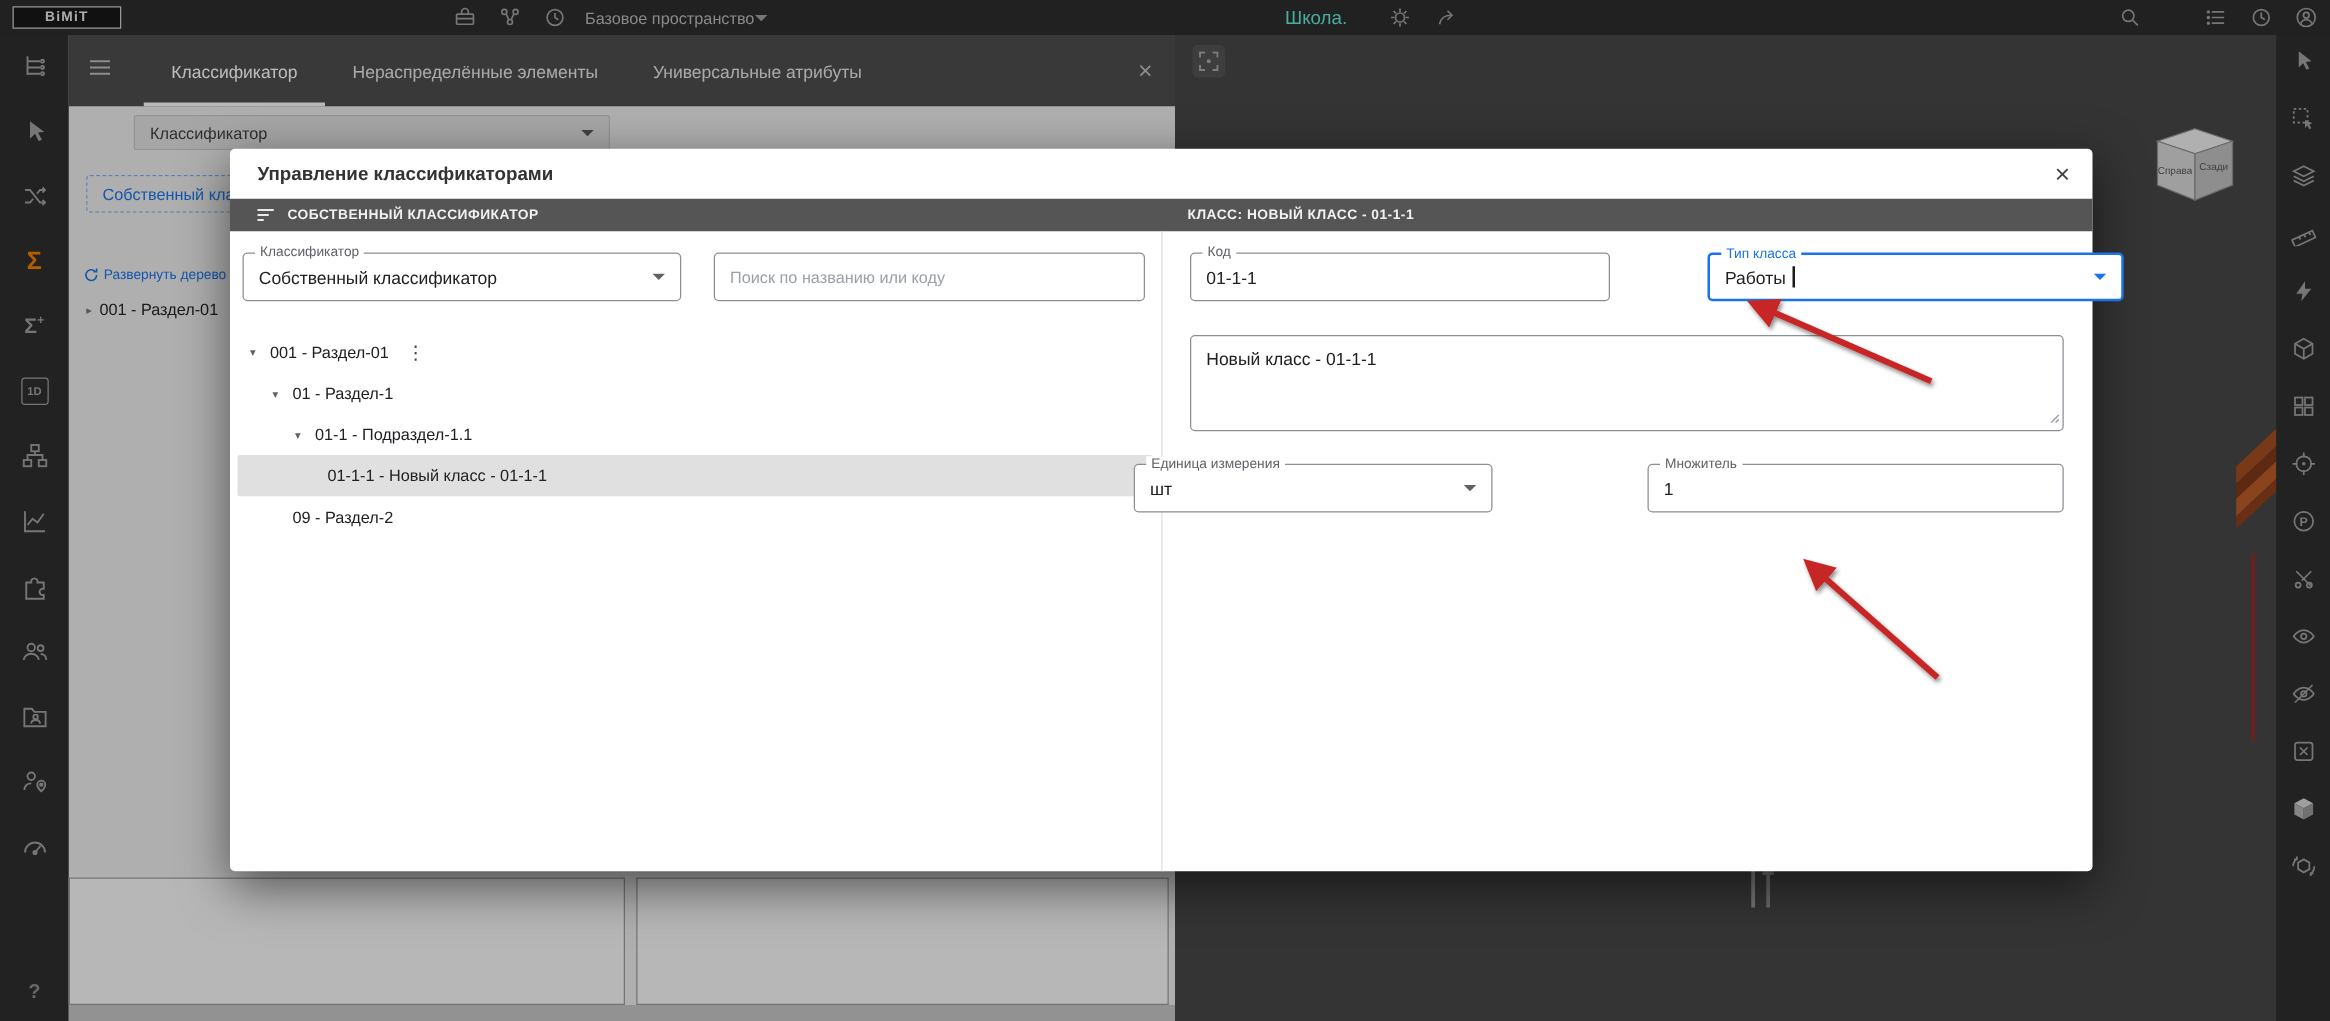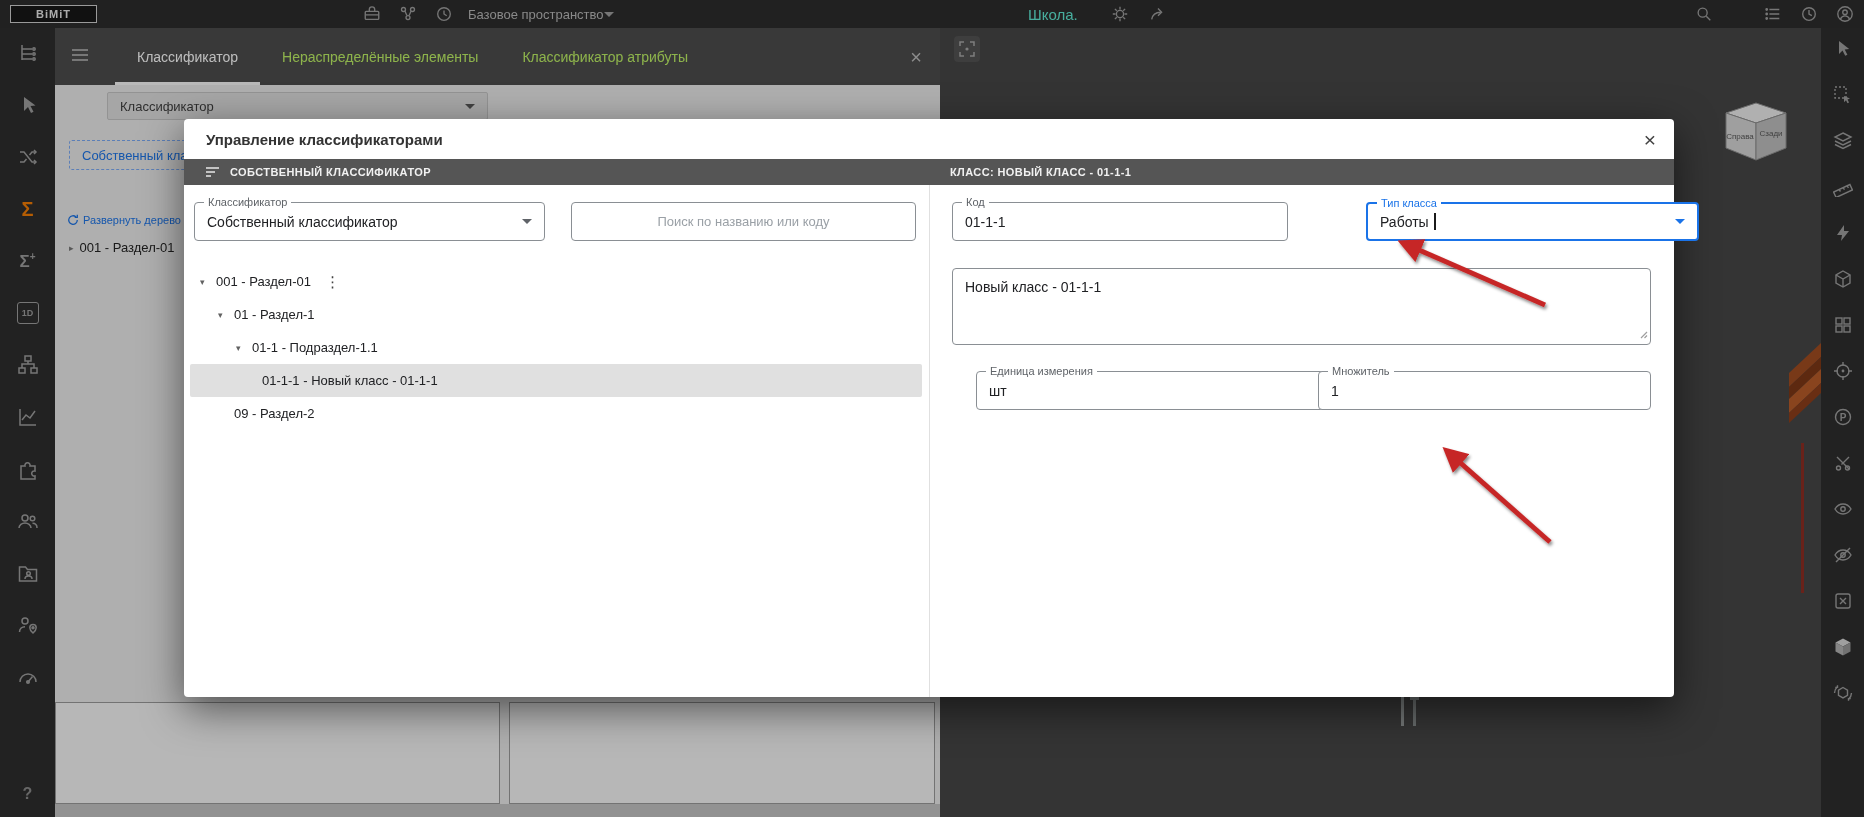--- a/index.html
+++ b/index.html
@@ -31,21 +31,21 @@
   
   .rtb{position:absolute;right:0;top:28px;width:43px;height:789px;background:#2b2b2b;z-index:1;
        display:flex;flex-direction:column;align-items:center;padding-top:10px;gap:24px;}
   .rt-btn{width:22px;height:22px;display:flex;align-items:center;justify-content:center;}
   .rt-btn svg{stroke:#9e9e9e;fill:none;stroke-width:1.4;}
 
   
   .panel{position:absolute;left:55px;top:28px;width:885px;height:789px;background:#ececec;z-index:1;}
   .ptabs{position:absolute;left:0;top:0;width:100%;height:57px;background:#4a4a4a;display:flex;align-items:center;}
   .burger{margin-left:16px;margin-right:26px;}
-  .ptab{height:100%;display:flex;align-items:center;padding:0 22px;font-size:14px;color:#bef264;}
+  .ptab{height:100%;display:flex;align-items:center;padding:0 22px;font-size:14px;color:#e5e5e5;}
   .ptab.active{color:#fff;border-bottom:3px solid #fafafa;padding-top:3px;}
   .pclose{margin-left:auto;margin-right:18px;color:#bdbdbd;font-size:20px;line-height:1;}
   .pdrop{position:absolute;top:64px;height:28px;background:#e0e0e0;border:1px solid #c6c6c6;border-radius:2px;
          display:flex;align-items:center;padding:0 12px;font-size:13px;color:#3c3c3c;}
   .pdrop .caret{margin-left:auto;border-top-color:#555;}
   .chip{position:absolute;left:14px;top:112px;height:30px;width:168px;border:1px dashed #7baaf7;border-radius:3px;
         display:flex;align-items:center;padding:0 12px;color:#1a73e8;font-size:13px;white-space:nowrap;overflow:hidden;}
   .expand{position:absolute;left:12px;top:186px;display:flex;align-items:center;gap:4px;color:#1a73e8;font-size:11px;white-space:nowrap;}
   .expand svg{stroke:#1a73e8;fill:none;stroke-width:1.5;}
   .ptree{position:absolute;left:14px;top:212px;display:flex;align-items:center;gap:6px;font-size:13px;color:#212121;}
@@ -80,21 +80,21 @@
 
   .mf{position:absolute;height:39px;background:#fff;border:1px solid #8a8f94;border-radius:4px;
       display:flex;align-items:center;padding:0 12px;font-size:14px;color:#202124;}
   .mf .lbl{position:absolute;top:-7px;left:9px;background:#fff;padding:0 4px;font-size:11px;color:#5f6368;line-height:13px;white-space:nowrap;}
   .mf .caret{margin-left:auto;border-top-color:#5f6368;}
   .mf.focus{border:2px solid #1a73e8;margin-left:48px;}
   .mf.focus .lbl{color:#1a73e8;}
   .mf.focus .caret{border-top-color:#1a73e8;}
   .tcur{width:2px;height:17px;background:#1b1b1b;margin-left:5px;}
   .msearch{position:absolute;left:387px;top:83px;width:345px;height:39px;border:1px solid #8a8f94;border-radius:4px;
-           padding:0 12px;font-size:13px;color:#202124;outline:none;background:#fff;font-family:"Liberation Sans",sans-serif;text-align:center;}
+           padding:0 12px;font-size:13px;color:#202124;outline:none;background:#fff;font-family:"Liberation Sans",sans-serif;}
   .msearch::placeholder{color:#9aa0a6;}
   .mdesc{position:absolute;left:768px;top:149px;width:699px;height:77px;border:1px solid #8a8f94;border-radius:4px;
          padding:10px 12px;font-size:14px;color:#202124;}
   .rz{position:absolute;right:2px;bottom:2px;}
   .rz svg{stroke:#9e9e9e;stroke-width:1.2;}
 
   .mtree{position:absolute;left:0;top:146px;width:744px;}
   .trow{height:33px;display:flex;align-items:center;font-size:13px;color:#202124;}
   .trow .tri{width:16px;font-size:9px;color:#616161;}
   .trow .kebab{margin-left:14px;font-size:15px;color:#424242;letter-spacing:1px;}
@@ -264,21 +264,21 @@
 
 <div class="panel">
   <div class="ptabs">
     <span class="burger">
       <svg width="18" height="14" viewBox="0 0 18 14">
           <path d="M1 2h16M1 7h16M1 12h16" stroke="#bdbdbd" stroke-width="1.6"></path>
         </svg>
     </span>
     <div class="ptab active">Классификатор</div>
     <div class="ptab">Нераспределённые элементы</div>
-    <div class="ptab">Классификатор атрибуты</div>
+    <div class="ptab">Универсальные атрибуты</div>
     <div class="pclose">×</div>
   </div>
 
   <div class="pdrop" style="left:52px;width:381px">
     <span>Классификатор</span>
     <span class="caret"></span>
   </div>
 
   <div class="chip">
     <span>Собственный классификатор</span>
@@ -503,21 +503,21 @@
 
   <div class="mdesc">
     <span>Новый класс - 01-1-1</span>
     <span class="rz">
       <svg width="10" height="10" viewBox="0 0 10 10">
           <path d="M9 3L3 9M9 6.5L6.5 9"></path>
         </svg>
     </span>
   </div>
 
-  <div class="mf" style="left:792px;top:252px;width:392px">
+  <div class="mf" style="left:723px;top:252px;width:287px">
     <span class="lbl">Единица измерения</span>
     <span>шт</span>
     <span class="caret"></span>
   </div>
 
   <div class="mf" style="left:1134px;top:252px;width:333px">
     <span class="lbl">Множитель</span>
     <span>1</span>
   </div>
 </div>

